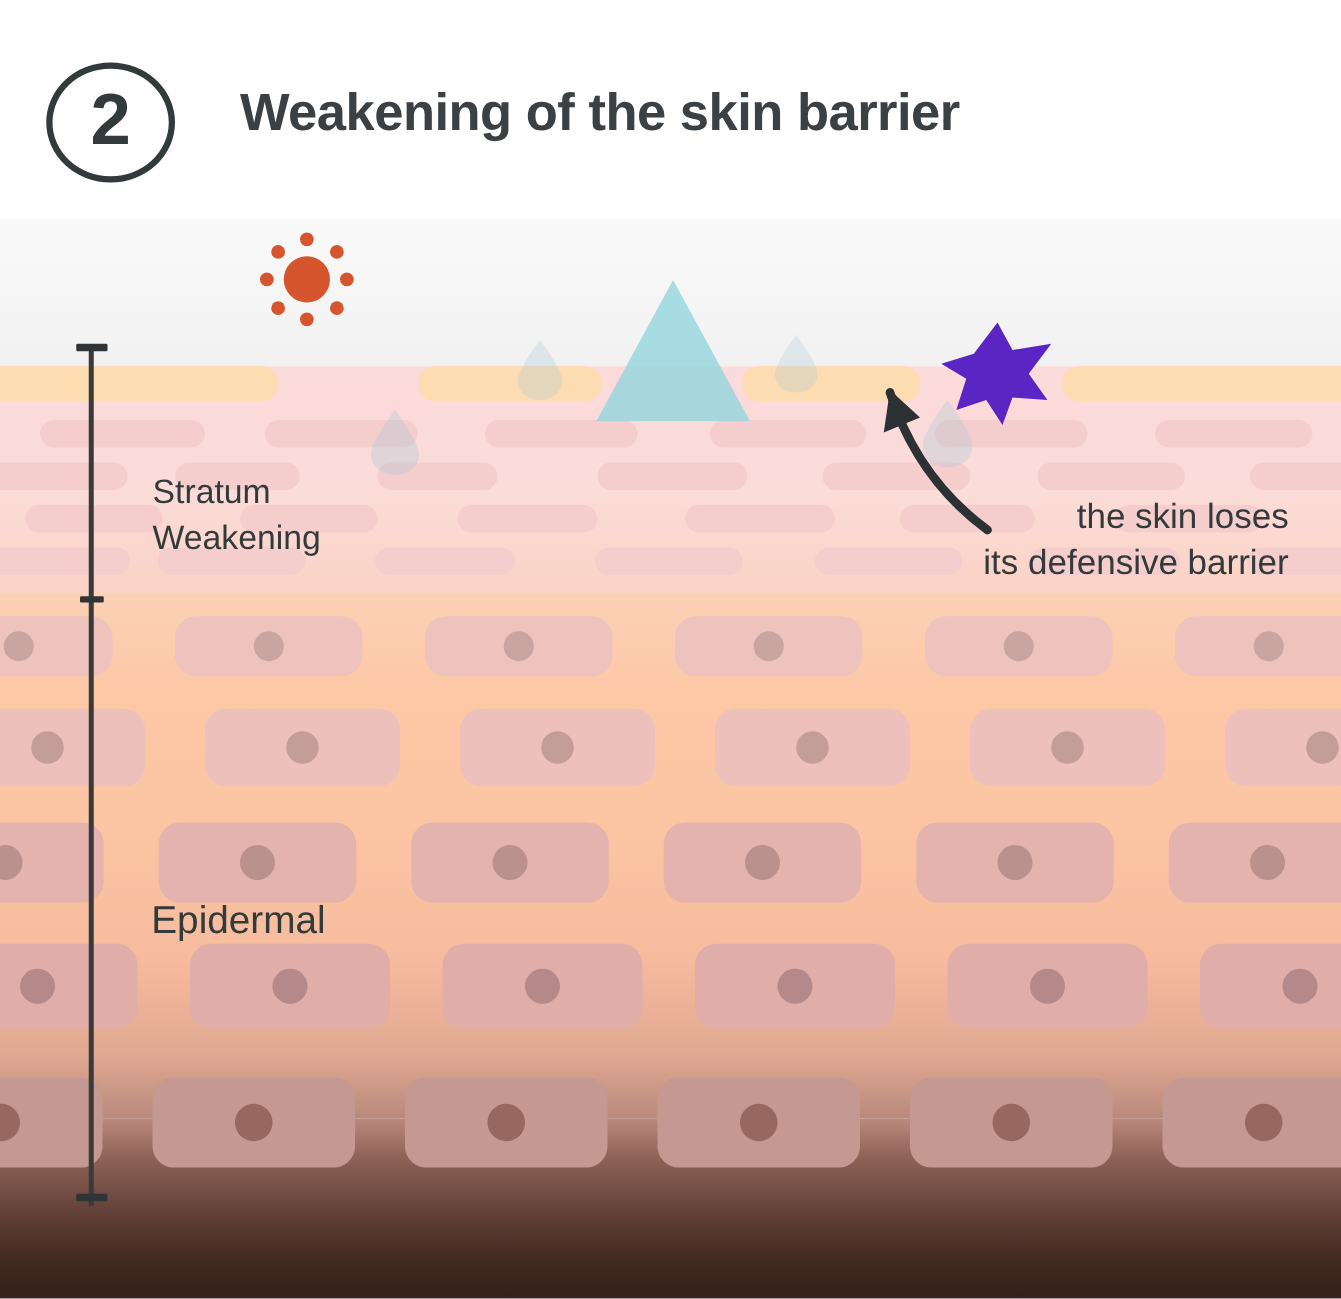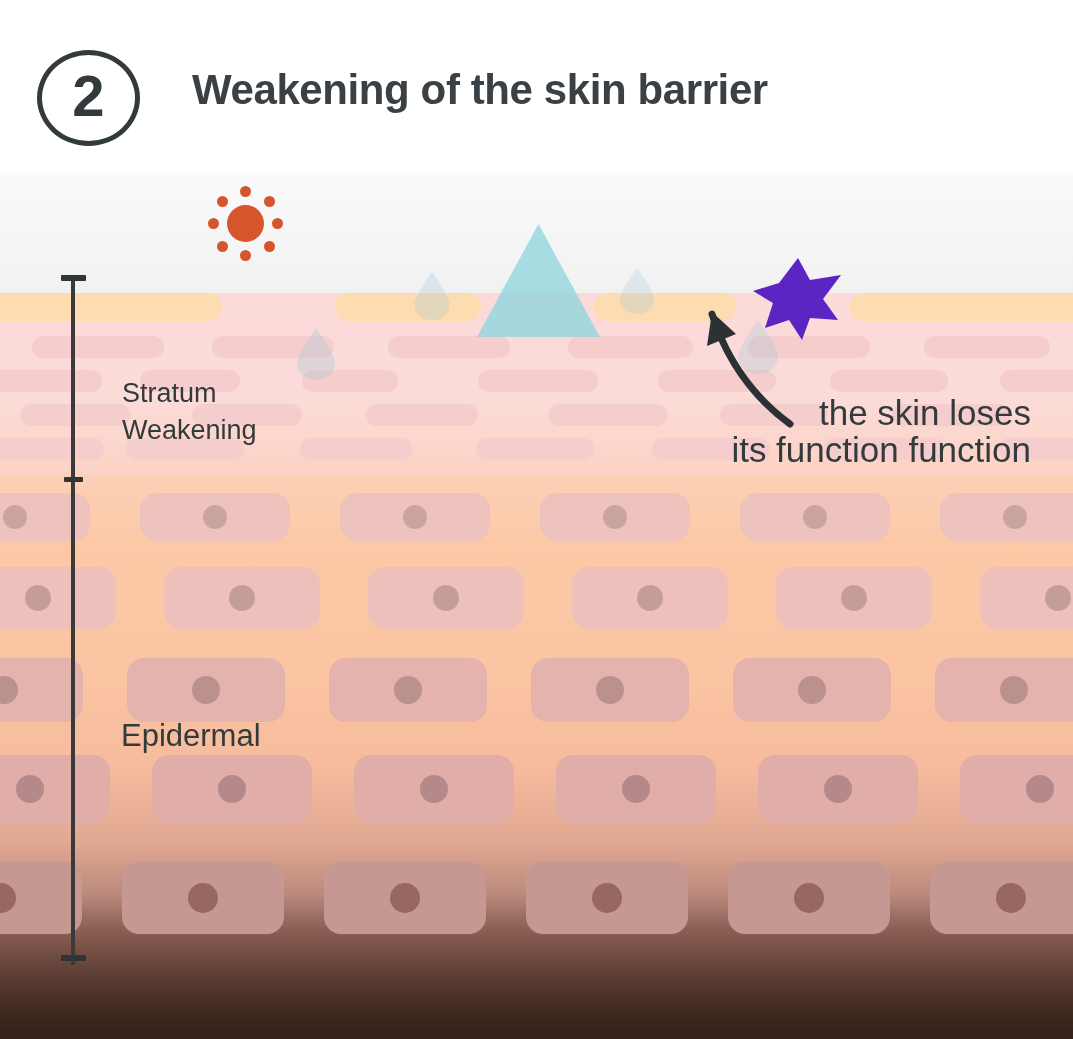--- a/index.html
+++ b/index.html
@@ -77,21 +77,21 @@
   #label-sc { left:122px; top:355px; font-size:27px; line-height:37px; font-weight:400;margin-top:20px; }
   #label-epi { left:121px; top:718px; font-size:31px; font-weight:400; }
 
   #tewl-group { position:absolute; left:307px; top:462px; z-index:28; }
   #tewl-row { display:flex; align-items:center; height:48px; padding-left:113px; }
   #tewl-arrow { width:36px; height:46px; margin-right:3px; }
   #tewl-title { font-size:42px; font-weight:700; color:#333a3c; letter-spacing:-0.5px; line-height:1; }
   #tewl-sub { font-size:26px; color:#333a3c; margin-top:4px; white-space:nowrap; }
 
   #note-defense { position:absolute; right:42px; top:394px; text-align:right;
-                  font-size:35px; line-height:37px; color:#333a3c; z-index:28; white-space:nowrap; }
+                  font-size:28px; line-height:37px; color:#333a3c; z-index:28; white-space:nowrap; }
 </style>
 </head>
 <body>
 
 <div id="stage">
 
   <div id="skin">
 
     <div class="band" id="air-band"></div>
     <div class="band" id="sc-band"></div>
@@ -274,21 +274,21 @@
   <div class="lbl" id="label-sc">
     <div>Stratum</div>
     <div>Weakening</div>
   </div>
 
   <div class="lbl" id="label-epi">Epidermal</div>
 
 
   <div id="note-defense">
     <div>the skin loses</div>
-    <div>its function function</div>
+    <div>its defensive barrier</div>
   </div>
 
   <div id="header">
     <div id="step-badge">2</div>
     <div id="page-title">Weakening of the skin barrier</div>
   </div>
 
 </div>
 
 </body></html>

